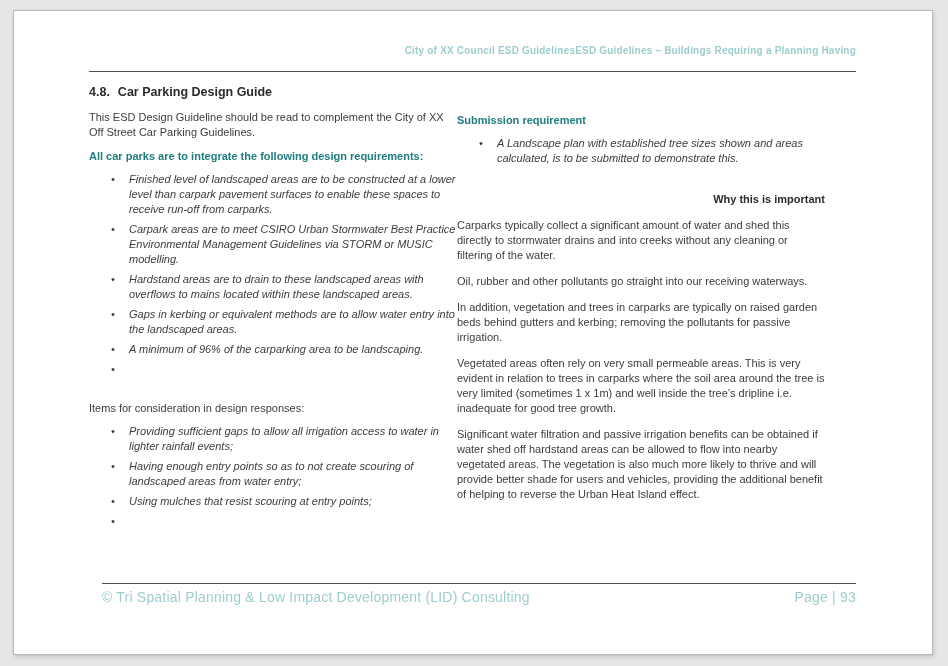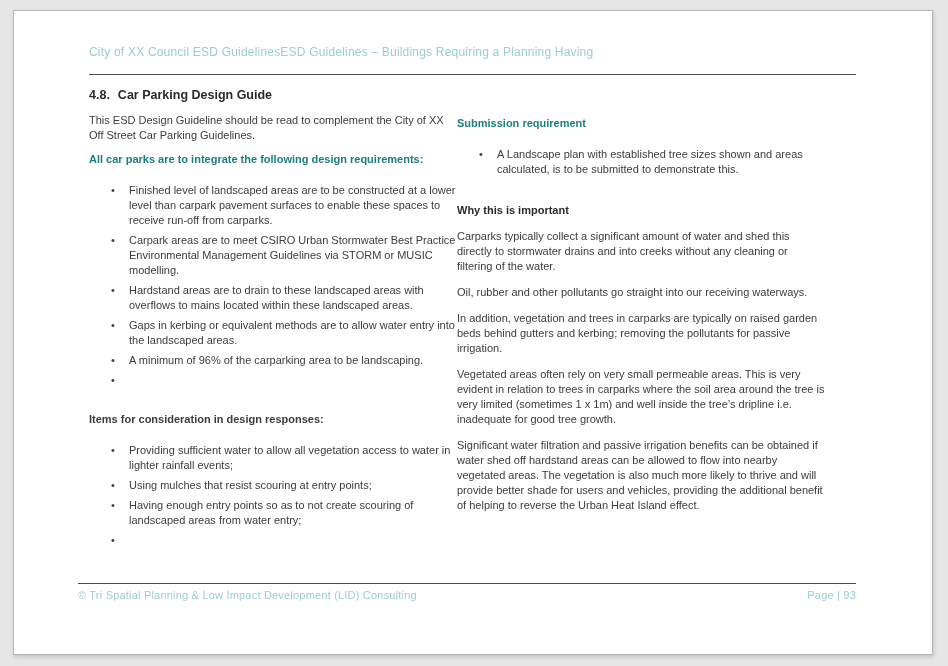--- a/index.html
+++ b/index.html
@@ -17,24 +17,25 @@
     border: 1px solid #b7b7b7;
     box-shadow: 1px 2px 4px rgba(0,0,0,0.15);
   }
   .content {
     position: absolute;
     left: 75px; right: 76px; top: 0;
   }
   .doc-header {
     margin-top: 34px;
     display: flex;
-    justify-content: flex-start;
-    font-size: 12px;
+    justify-content: flex-end;
+    font-size: 10px;
     color: #9ecdce;
     letter-spacing: 0.2px;
+    font-weight: bold;
   }
   .header-rule {
     margin-top: 15px;
     border-top: 1px solid #4f4f4f;
   }
   .section-title {
     margin-top: 13px;
     font-size: 12.5px;
     font-weight: bold;
     color: #2b2b2b;
@@ -50,46 +51,47 @@
     font-weight: bold;
     color: #1e7d7f;
     margin-top: 9px !important;
   }
   .bold-heading {
     font-weight: bold;
     color: #2b2b2b;
   }
   ul.bullets {
     list-style: none;
-    margin-top: 16px;
+    margin-top: 8px;
+    font-style: italic;
   }
   ul.bullets li {
     display: flex;
     margin-bottom: 5px;
   }
   .marker {
     width: 18px;
     margin-left: 22px;
     flex: 0 0 18px;
   }
   .marker::before { content: "•"; font-size: 11px; }
   .btext { flex: 1; }
-  .plain-heading { margin-top: 24px !important; font-weight: bold; }
+  .plain-heading { margin-top: 24px !important; }
   .rc-heading { margin-top: 3px !important; }
-  .why-heading { margin-top: 26px !important; }
+  .why-heading { margin-top: 26px !important; text-align: right; }
   .para { margin-top: 11px !important; }
   .doc-footer {
     position: absolute;
-    left: 64px; right: 76px;
+    left: 88px; right: 76px;
     top: 572px;
     border-top: 1px solid #4f4f4f;
     padding-top: 5px;
     display: flex;
     justify-content: space-between;
-    font-size: 11px;
+    font-size: 14px;
     color: #9ecdce;
     letter-spacing: 0.2px;
   }
 </style>
 </head>
 <body>
 
 <div class="page">
   <div class="content">
 
@@ -134,29 +136,29 @@
           <li>
               <span class="marker"></span>
             </li>
         </ul>
 
         <p class="plain-heading">Items for consideration in design responses:</p>
 
         <ul class="bullets">
           <li>
               <span class="marker"></span>
-              <span class="btext">Providing sufficient water to allow all vegetation access to water in lighter rainfall events;</span>
+              <span class="btext">Providing sufficient gaps to allow all irrigation access to water in lighter rainfall events;</span>
+            </li>
+          <li>
+              <span class="marker"></span>
+              <span class="btext">Having enough entry points so as to not create scouring of landscaped areas from water entry;</span>
             </li>
           <li>
               <span class="marker"></span>
               <span class="btext">Using mulches that resist scouring at entry points;</span>
-            </li>
-          <li>
-              <span class="marker"></span>
-              <span class="btext">Having enough entry points so as to not create scouring of landscaped areas from water entry;</span>
             </li>
           <li>
               <span class="marker"></span>
             </li>
         </ul>
       </div>
 
       <div class="col">
         <p class="teal-heading rc-heading">Submission requirement</p>
 

